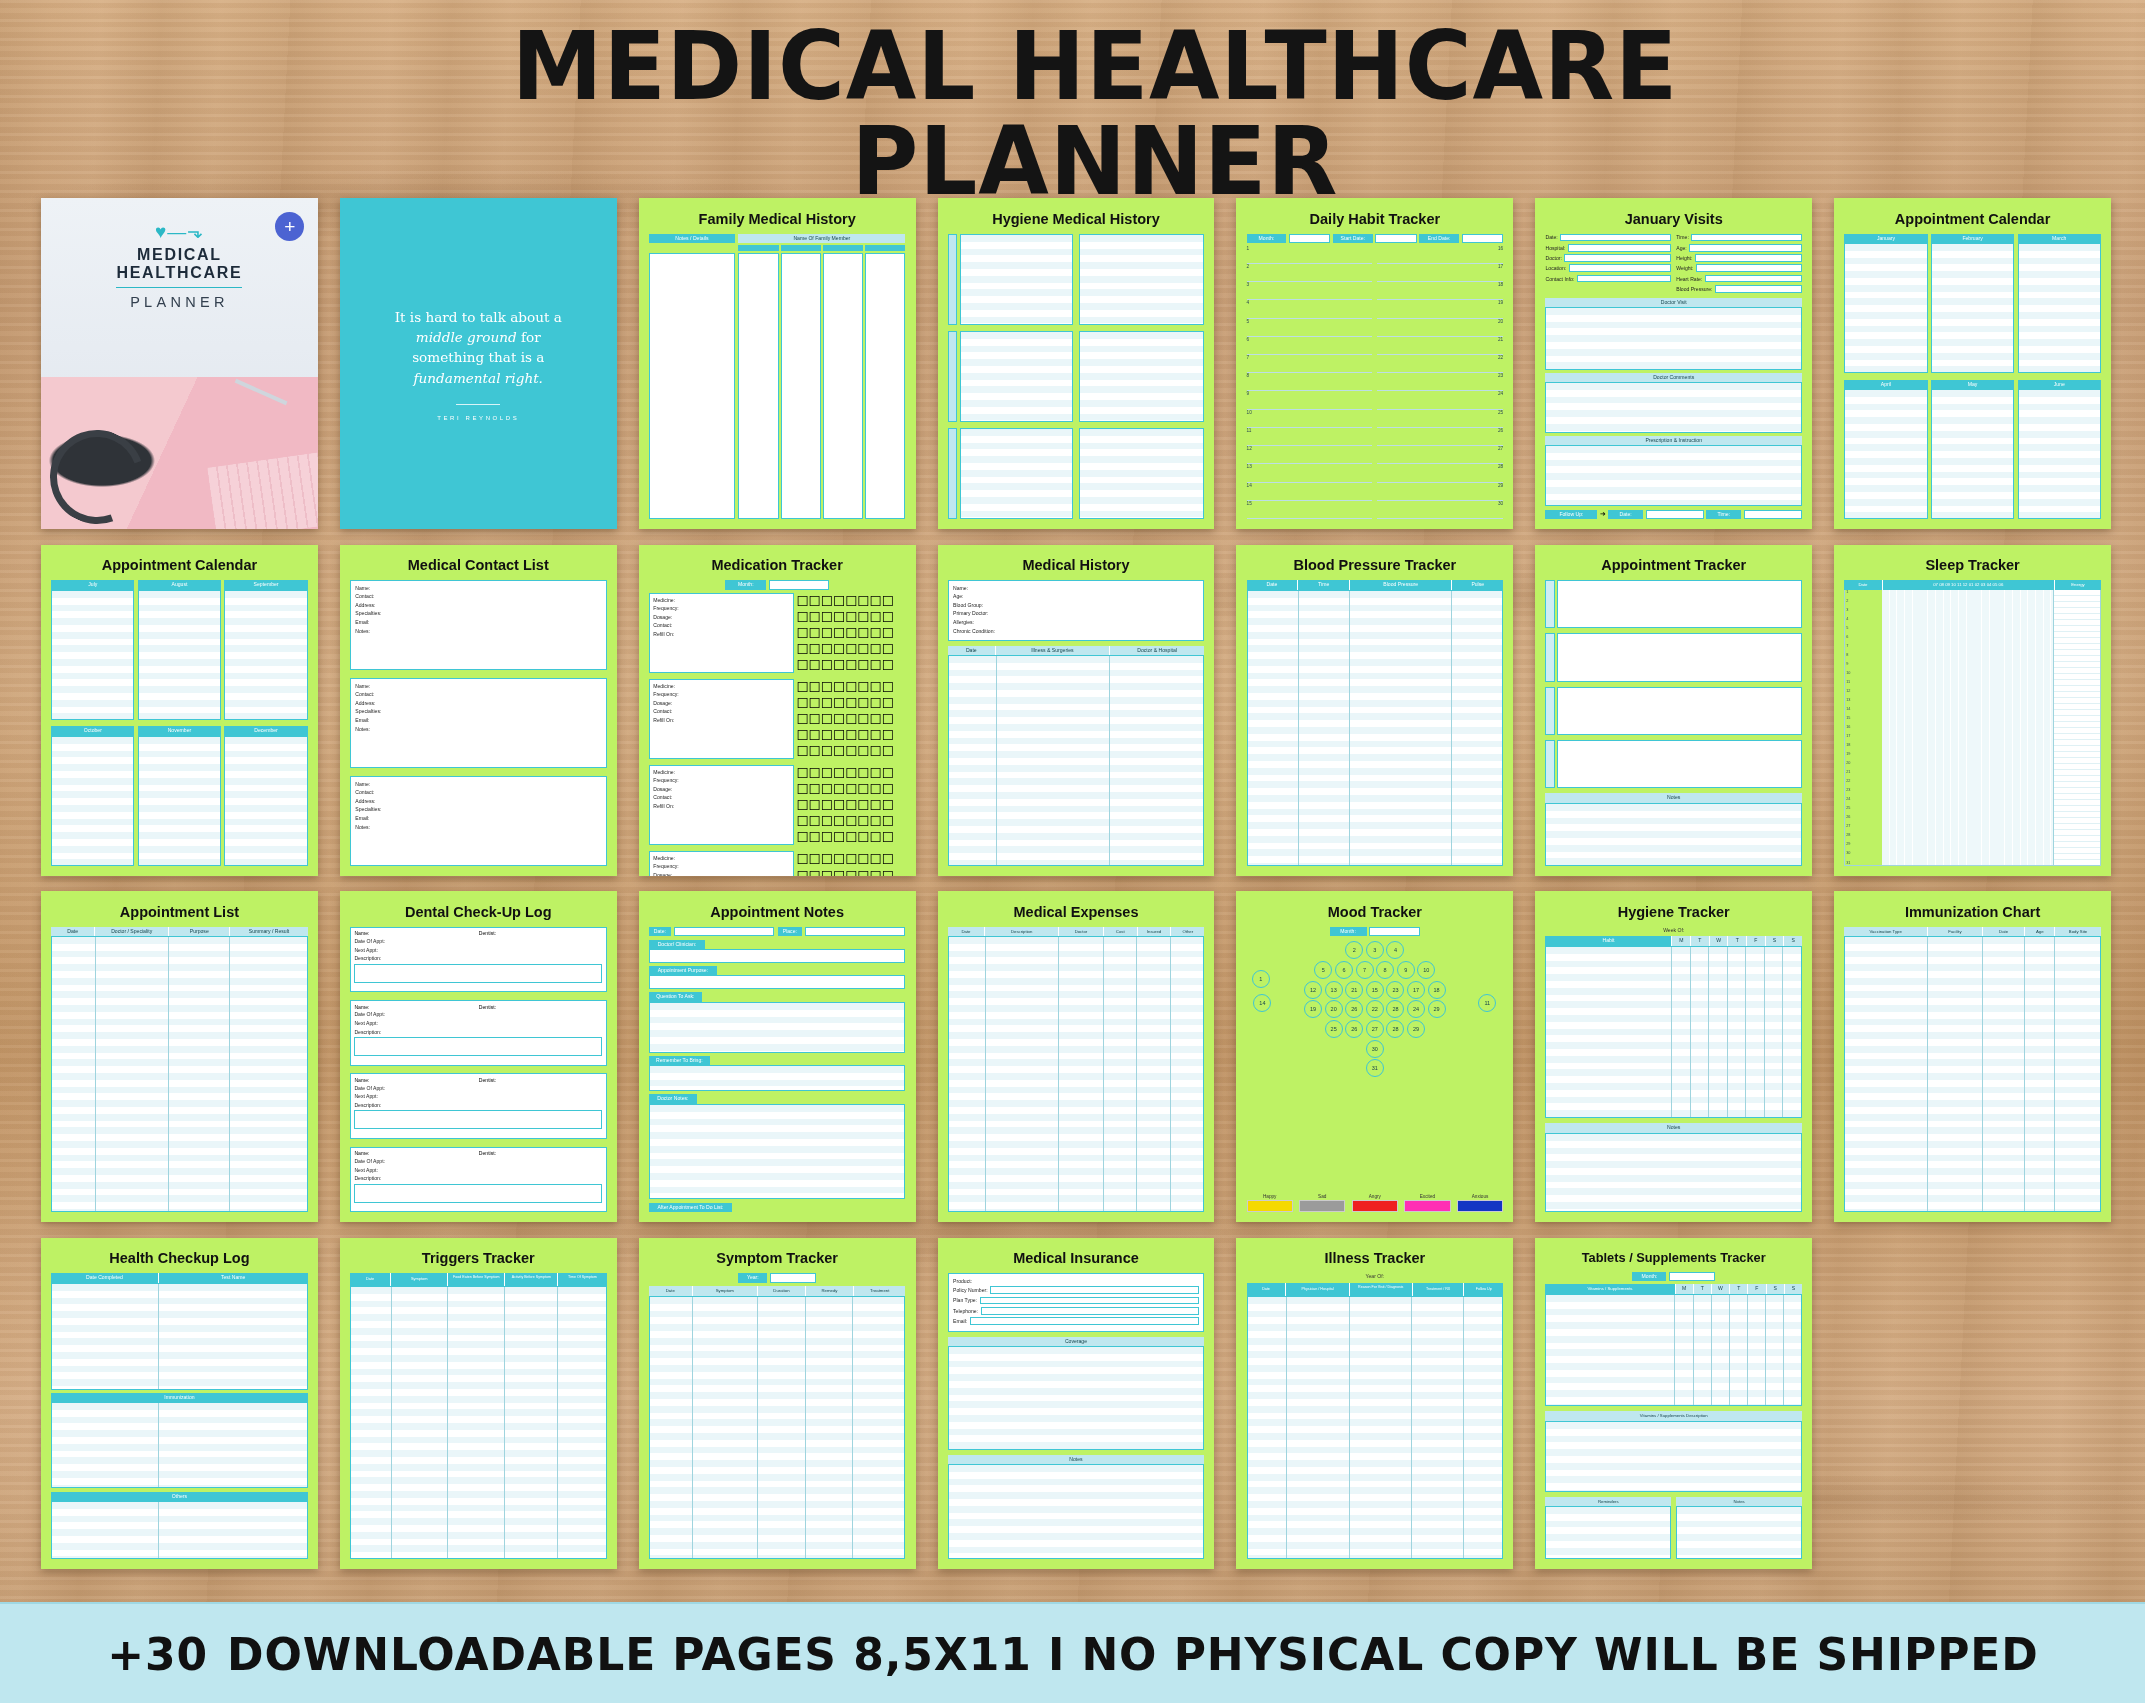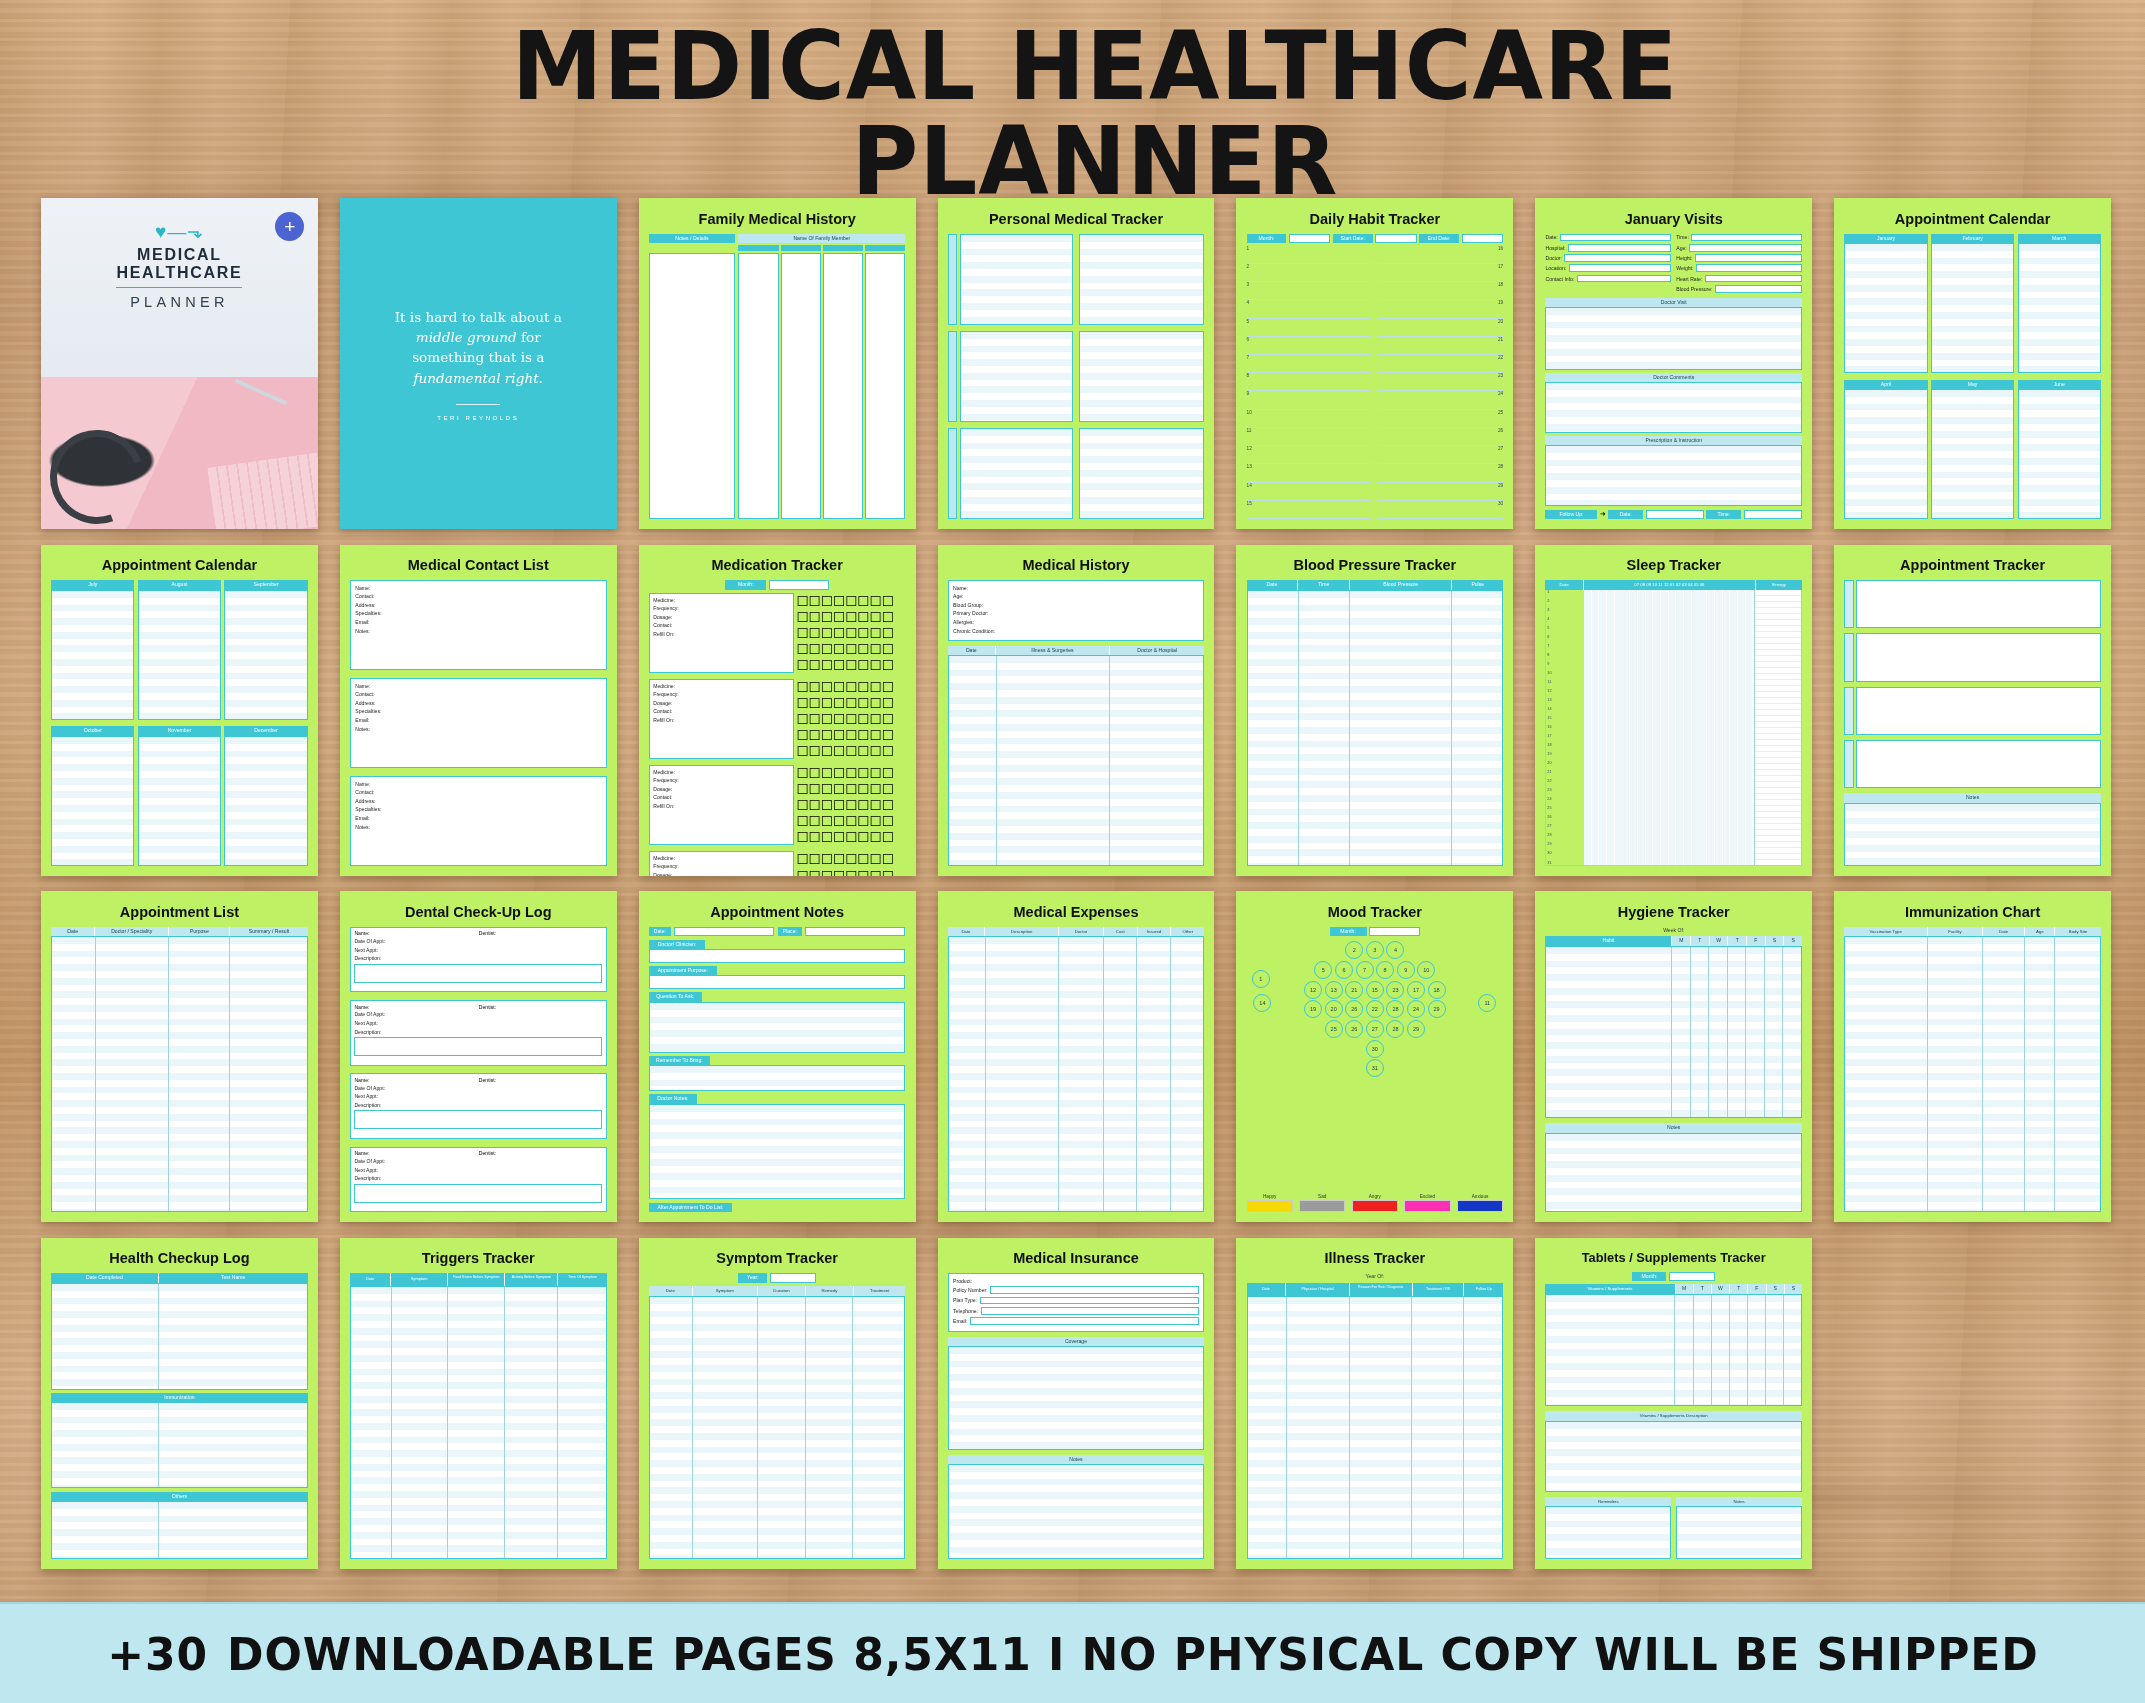--- a/index.html
+++ b/index.html
@@ -218,21 +218,21 @@
       <div style="width:66%;display:flex;gap:1.7px;">
         <div class="block" style="flex:1"></div>
           <div class="block fill" style="flex:1"></div>
         <div class="block" style="flex:1"></div>
           <div class="block fill" style="flex:1"></div>
       </div>
     </div>
   </div>
 
   <div class="page">
-    <div class="ptitle">Personal Medical Tracker</div>
+    <div class="ptitle">Hygiene Medical History</div>
     <div class="grow" style="display:flex;flex-direction:column;gap:6px;">
       <div style="flex:1;display:flex;gap:5.1px;">
         <div style="flex:1;display:flex;gap:2.6px;">
           <div style="width:9.4px;background:#bfe7ef;border:0.9px solid #3fc6d4;"></div>
           <div class="block stripes" style="flex:1"></div>
         </div>
         <div style="flex:1;display:flex;gap:2.6px;">
           <div class="block stripes" style="flex:1"></div>
         </div>
       </div>
@@ -658,20 +658,46 @@
       <div class="centerlabel" style="flex:1;border-right:0.9px solid #fff">Date</div>
       <div class="centerlabel" style="flex:1;border-right:0.9px solid #fff">Time</div>
       <div class="centerlabel" style="flex:2;border-right:0.9px solid #fff">Blood Pressure</div>
       <div class="centerlabel" style="flex:1">Pulse</div>
     </div>
     <div class="block grow" style="display:flex;">
       <div class="stripes" style="flex:1;border-right:0.9px solid #9fd4de"></div>
       <div class="stripes" style="flex:1;border-right:0.9px solid #9fd4de"></div>
       <div class="stripes" style="flex:2;border-right:0.9px solid #9fd4de"></div>
       <div class="stripes" style="flex:1"></div>
+    </div>
+  </div>
+
+  <div class="page">
+    <div class="ptitle">Appointment Tracker</div>
+    <div class="grow" style="display:flex;flex-direction:column;gap:5.1px;">
+      <div style="flex:1;display:flex;gap:2.6px;">
+        <div style="width:9.4px;background:#cfeef3;border:0.9px solid #3fc6d4;"></div>
+        <div class="block" style="flex:1"></div>
+      </div>
+      <div style="flex:1;display:flex;gap:2.6px;">
+        <div style="width:9.4px;background:#cfeef3;border:0.9px solid #3fc6d4;"></div>
+        <div class="block" style="flex:1"></div>
+      </div>
+      <div style="flex:1;display:flex;gap:2.6px;">
+        <div style="width:9.4px;background:#cfeef3;border:0.9px solid #3fc6d4;"></div>
+        <div class="block" style="flex:1"></div>
+      </div>
+      <div style="flex:1;display:flex;gap:2.6px;">
+        <div style="width:9.4px;background:#cfeef3;border:0.9px solid #3fc6d4;"></div>
+        <div class="block" style="flex:1"></div>
+      </div>
+      <div style="flex:1.5;display:flex;flex-direction:column;">
+        <div class="centerlabel lt">Notes</div>
+        <div class="block stripes grow"></div>
+      </div>
     </div>
   </div>
 
   <div class="page">
     <div class="ptitle">Sleep Tracker</div>
     <div style="display:flex;gap:0;">
       <div class="centerlabel" style="flex:1.3;border-right:0.9px solid #fff;font-size:4.3px">Date</div>
       <div class="centerlabel" style="flex:6;border-right:0.9px solid #fff;font-size:4.3px">07 08 09 10 11 12 01 02 03 04 05 06</div>
       <div class="centerlabel" style="flex:1.6;font-size:4.3px">Energy</div>
     </div>
@@ -710,46 +736,20 @@
             <div>30</div>
             <div>31</div>
         </div>
       </div>
       <div style="flex:6;background:repeating-linear-gradient(90deg,#eef8fa 0 6.8px,#ffffff 6.8px 7.7px);border-right:0.9px solid #9fd4de;border-bottom:0.9px solid #9fd4de;"></div>
       <div style="flex:1.6;background:repeating-linear-gradient(180deg,#ffffff 0 5.1px,#dff1f5 5.1px 6px);border-right:0.9px solid #9fd4de;border-bottom:0.9px solid #9fd4de;"></div>
     </div>
   </div>
 
   <div class="page">
-    <div class="ptitle">Appointment Tracker</div>
-    <div class="grow" style="display:flex;flex-direction:column;gap:5.1px;">
-      <div style="flex:1;display:flex;gap:2.6px;">
-        <div style="width:9.4px;background:#cfeef3;border:0.9px solid #3fc6d4;"></div>
-        <div class="block" style="flex:1"></div>
-      </div>
-      <div style="flex:1;display:flex;gap:2.6px;">
-        <div style="width:9.4px;background:#cfeef3;border:0.9px solid #3fc6d4;"></div>
-        <div class="block" style="flex:1"></div>
-      </div>
-      <div style="flex:1;display:flex;gap:2.6px;">
-        <div style="width:9.4px;background:#cfeef3;border:0.9px solid #3fc6d4;"></div>
-        <div class="block" style="flex:1"></div>
-      </div>
-      <div style="flex:1;display:flex;gap:2.6px;">
-        <div style="width:9.4px;background:#cfeef3;border:0.9px solid #3fc6d4;"></div>
-        <div class="block" style="flex:1"></div>
-      </div>
-      <div style="flex:1.5;display:flex;flex-direction:column;">
-        <div class="centerlabel lt">Notes</div>
-        <div class="block stripes grow"></div>
-      </div>
-    </div>
-  </div>
-
-  <div class="page">
     <div class="ptitle">Appointment List</div>
     <div style="display:flex;gap:0;">
       <div class="centerlabel lt" style="flex:1;border-right:0.9px solid #fff">Date</div>
       <div class="centerlabel lt" style="flex:1.7;border-right:0.9px solid #fff">Doctor / Speciality</div>
       <div class="centerlabel lt" style="flex:1.4;border-right:0.9px solid #fff">Purpose</div>
       <div class="centerlabel lt" style="flex:1.8">Summary / Result</div>
     </div>
     <div class="block grow" style="display:flex;">
       <div class="stripes" style="flex:1;border-right:0.9px solid #9fd4de"></div>
       <div class="stripes" style="flex:1.7;border-right:0.9px solid #9fd4de"></div>

